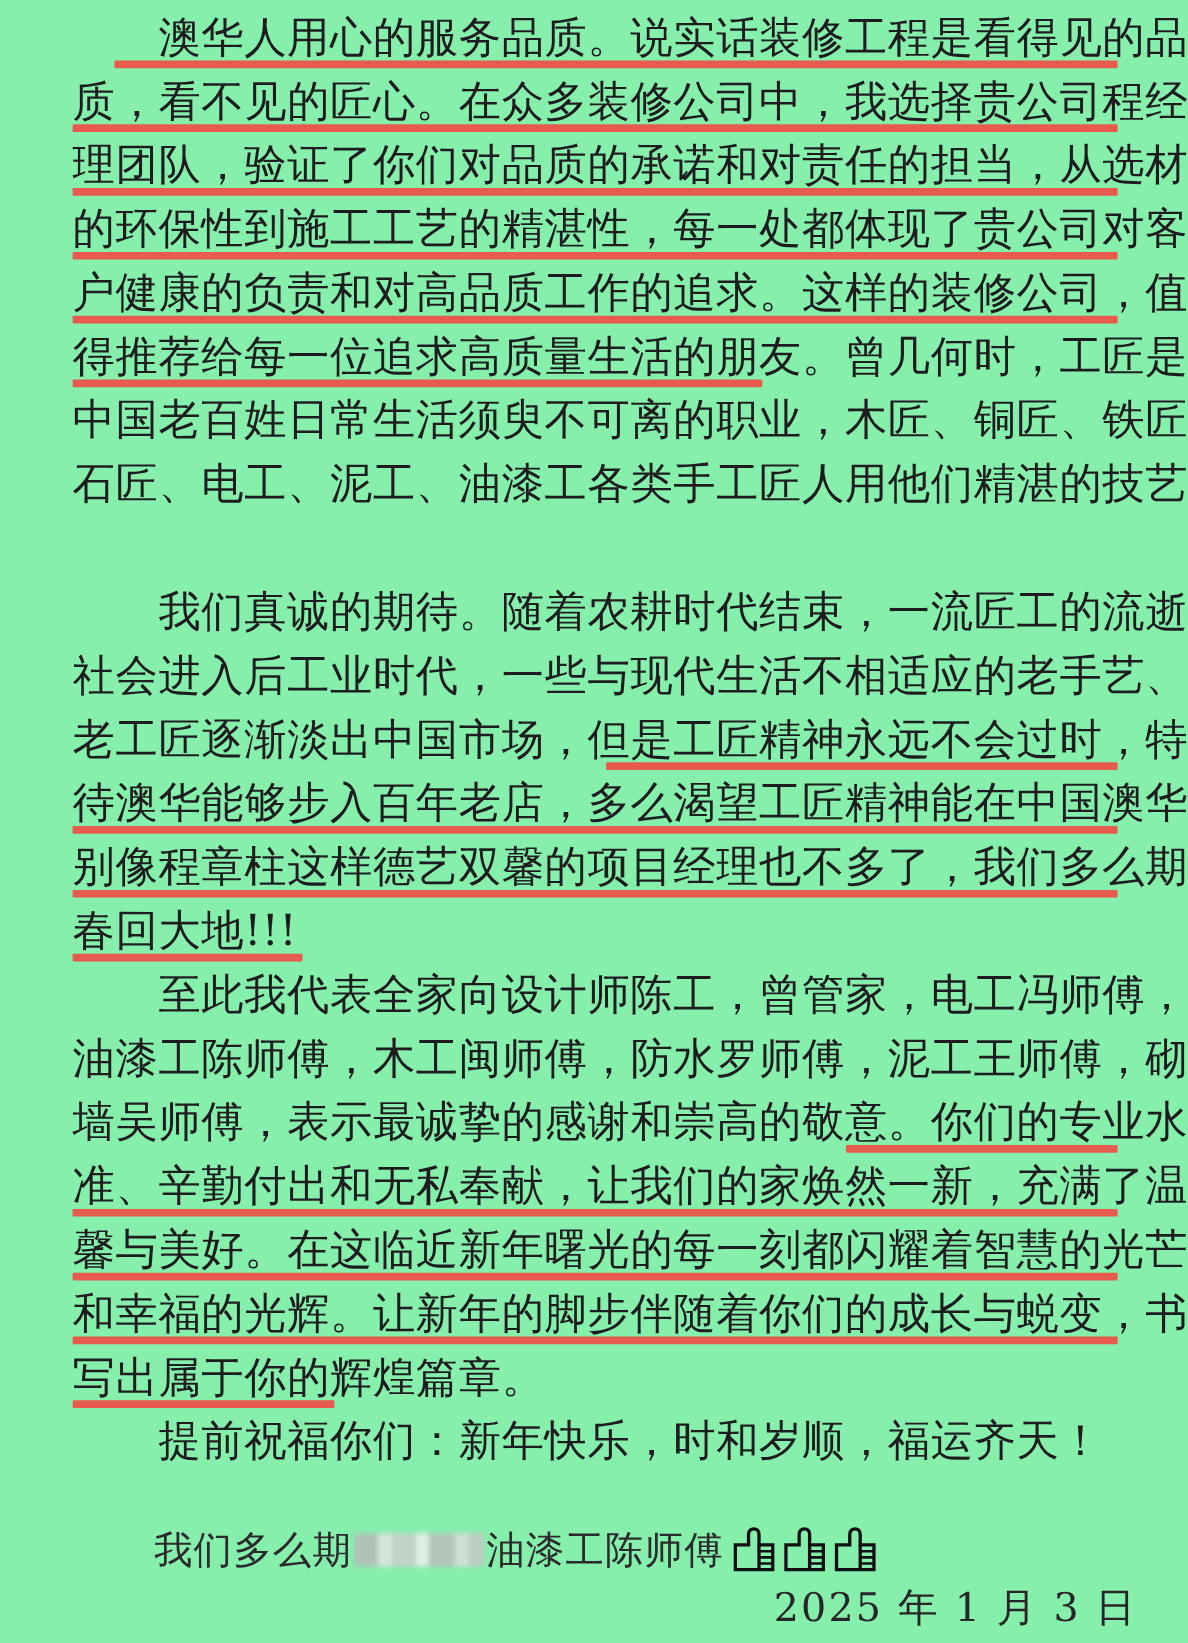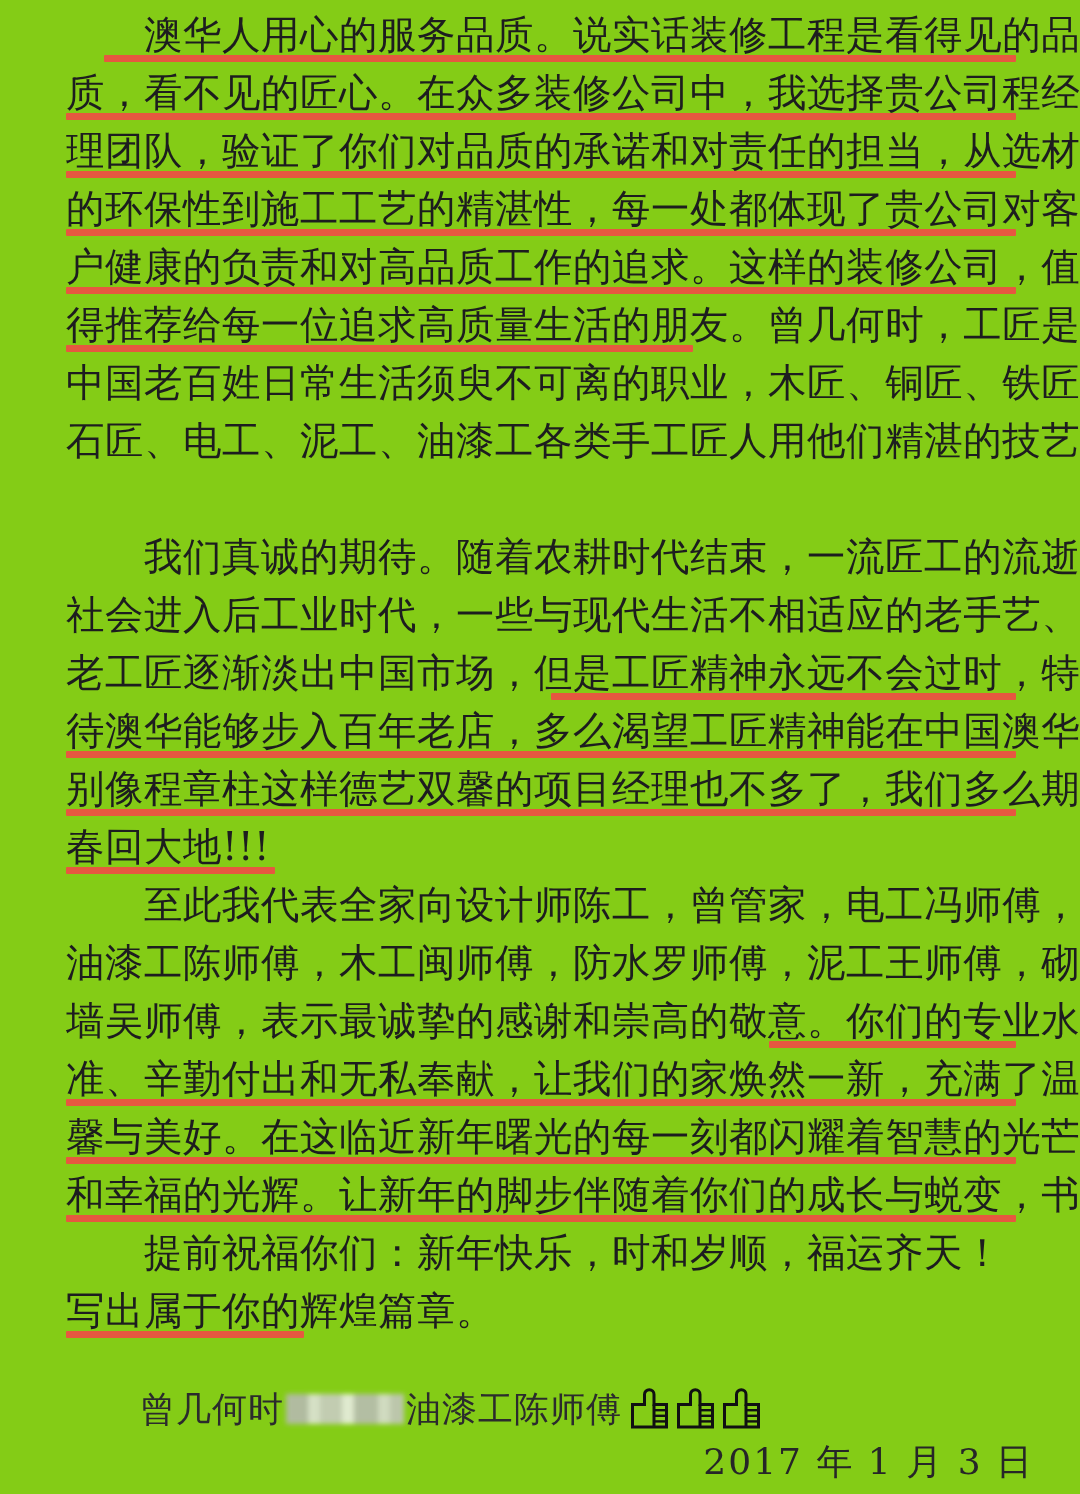--- a/index.html
+++ b/index.html
@@ -104,21 +104,21 @@
     font-size: 36px;
     color: #262628;
     letter-spacing: 2px;
     white-space: nowrap;
     font-family: "DejaVu Serif", "Liberation Serif", serif;
   }
 </style>
 </head>
 <body>
 
-<div id="page" style="background: #84cc16;">
+<div id="page" style="background: #86efac;">
 
   <div class="doc-body">
       <div class="line justify indent"><span class="txt">澳华人用心的服务品质。说实话装修工程是看得见的品</span><div class="rule" style="left: 4%; width: 96%; background: rgb(239, 78, 68);"></div></div>
       <div class="line justify"><span class="txt">质，看不见的匠心。在众多装修公司中，我选择贵公司程经</span><div class="rule" style="left: 0%; width: 100%; background: rgb(239, 78, 68);"></div></div>
       <div class="line justify"><span class="txt">理团队，验证了你们对品质的承诺和对责任的担当，从选材</span><div class="rule" style="left: 0%; width: 100%; background: rgb(239, 78, 68);"></div></div>
       <div class="line justify"><span class="txt">的环保性到施工工艺的精湛性，每一处都体现了贵公司对客</span><div class="rule" style="left: 0%; width: 100%; background: rgb(239, 78, 68);"></div></div>
       <div class="line justify"><span class="txt">户健康的负责和对高品质工作的追求。这样的装修公司，值</span><div class="rule" style="left: 0%; width: 100%; background: rgb(239, 78, 68);"></div></div>
       <div class="line justify"><span class="txt">得推荐给每一位追求高质量生活的朋友。曾几何时，工匠是</span><div class="rule" style="left: 0%; width: 66%; background: rgb(239, 78, 68);"></div></div>
       <div class="line justify"><span class="txt">中国老百姓日常生活须臾不可离的职业，木匠、铜匠、铁匠、</span></div>
       <div class="line justify"><span class="txt">石匠、电工、泥工、油漆工各类手工匠人用他们精湛的技艺</span></div>
@@ -128,26 +128,26 @@
       <div class="line justify"><span class="txt">老工匠逐渐淡出中国市场，但是工匠精神永远不会过时，特</span><div class="rule" style="left: 51%; width: 49%; background: rgb(239, 78, 68);"></div></div>
       <div class="line justify"><span class="txt">待澳华能够步入百年老店，多么渴望工匠精神能在中国澳华</span><div class="rule" style="left: 0%; width: 100%; background: rgb(239, 78, 68);"></div></div>
       <div class="line justify"><span class="txt">别像程章柱这样德艺双馨的项目经理也不多了，我们多么期</span><div class="rule" style="left: 0%; width: 100%; background: rgb(239, 78, 68);"></div></div>
       <div class="line justify"><span class="txt">春回大地!!!</span><div class="rule" style="left: 0%; width: 22%; background: rgb(239, 78, 68);"></div></div>
       <div class="line justify indent"><span class="txt">至此我代表全家向设计师陈工，曾管家，电工冯师傅，</span></div>
       <div class="line justify"><span class="txt">油漆工陈师傅，木工闽师傅，防水罗师傅，泥工王师傅，砌</span></div>
       <div class="line justify"><span class="txt">墙吴师傅，表示最诚挚的感谢和崇高的敬意。你们的专业水</span><div class="rule" style="left: 74%; width: 26%; background: rgb(239, 78, 68);"></div></div>
       <div class="line justify"><span class="txt">准、辛勤付出和无私奉献，让我们的家焕然一新，充满了温</span><div class="rule" style="left: 0%; width: 100%; background: rgb(239, 78, 68);"></div></div>
       <div class="line justify"><span class="txt">馨与美好。在这临近新年曙光的每一刻都闪耀着智慧的光芒</span><div class="rule" style="left: 0%; width: 100%; background: rgb(239, 78, 68);"></div></div>
       <div class="line justify"><span class="txt">和幸福的光辉。让新年的脚步伴随着你们的成长与蜕变，书</span><div class="rule" style="left: 0%; width: 100%; background: rgb(239, 78, 68);"></div></div>
+      <div class="line justify"><span class="txt">写出属于你的辉煌篇章。</span><div class="rule" style="left: 0%; width: 25%; background: rgb(239, 78, 68);"></div></div>
       <div class="line justify indent"><span class="txt">提前祝福你们：新年快乐，时和岁顺，福运齐天！</span></div>
-      <div class="line justify"><span class="txt">写出属于你的辉煌篇章。</span><div class="rule" style="left: 0%; width: 25%; background: rgb(239, 78, 68);"></div></div>
     </div>
 
   <div class="sign-row">
-    <span class="sig-text">曾几何时</span>
+    <span class="sig-text">我们多么期</span>
     <span class="redaction"></span>
     <span class="sig-text">油漆工陈师傅</span>
     <span class="thumbs">
         <svg width="44" height="46" viewBox="0 0 44 46">
           <g fill="none" stroke="#101012" stroke-width="3" stroke-linejoin="miter">
             <path d="M16.5 18.5 L16.5 8.5 C16.5 5.8 18.6 3.8 21.3 3.8 C24.0 3.8 26.0 5.8 26.0 8.5 L26.0 18.5 L38.5 18.5 L38.5 41.0 L4.5 41.0 L4.5 18.5 Z"></path>
             <path d="M26.0 18.5 L26.0 41.0"></path>
             <path d="M26.4 24.2 L38.3 24.2" stroke-width="2.4"></path>
             <path d="M26.4 29.8 L38.3 29.8" stroke-width="2.4"></path>
             <path d="M26.4 35.4 L38.3 35.4" stroke-width="2.4"></path>
@@ -167,15 +167,15 @@
             <path d="M16.5 18.5 L16.5 8.5 C16.5 5.8 18.6 3.8 21.3 3.8 C24.0 3.8 26.0 5.8 26.0 8.5 L26.0 18.5 L38.5 18.5 L38.5 41.0 L4.5 41.0 L4.5 18.5 Z"></path>
             <path d="M26.0 18.5 L26.0 41.0"></path>
             <path d="M26.4 24.2 L38.3 24.2" stroke-width="2.4"></path>
             <path d="M26.4 29.8 L38.3 29.8" stroke-width="2.4"></path>
             <path d="M26.4 35.4 L38.3 35.4" stroke-width="2.4"></path>
           </g>
         </svg>
       </span>
   </div>
 
-  <div class="date-line">2017 年 1 月 3 日</div>
+  <div class="date-line">2025 年 1 月 3 日</div>
 
 </div>
 
 </body></html>

